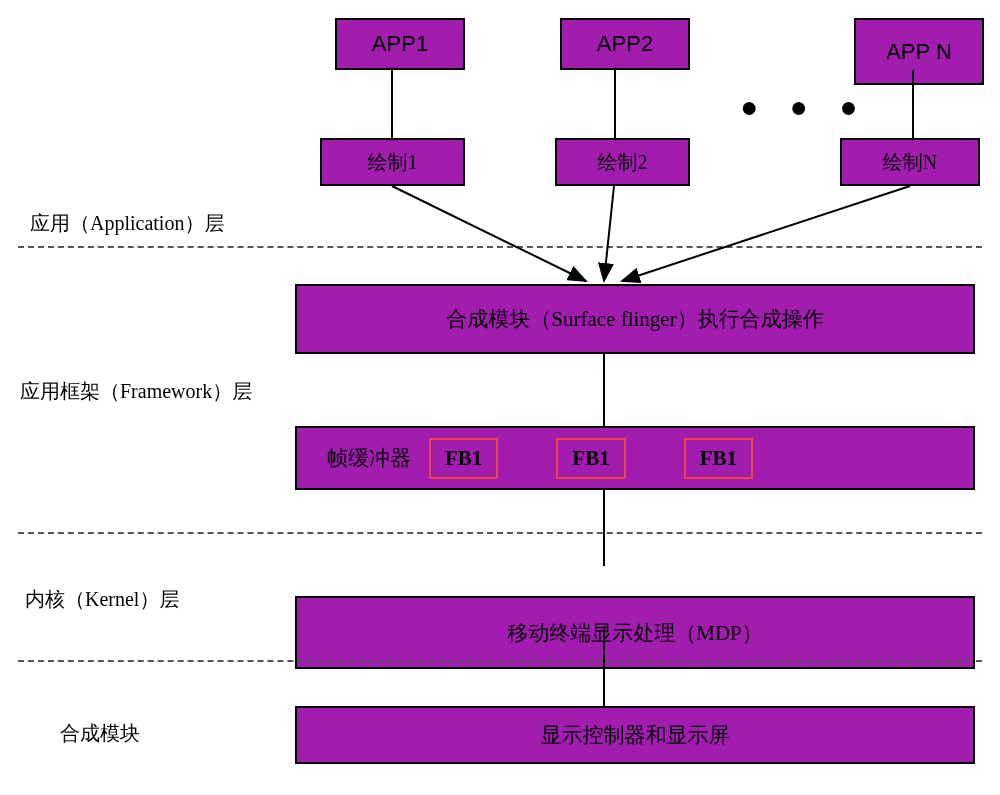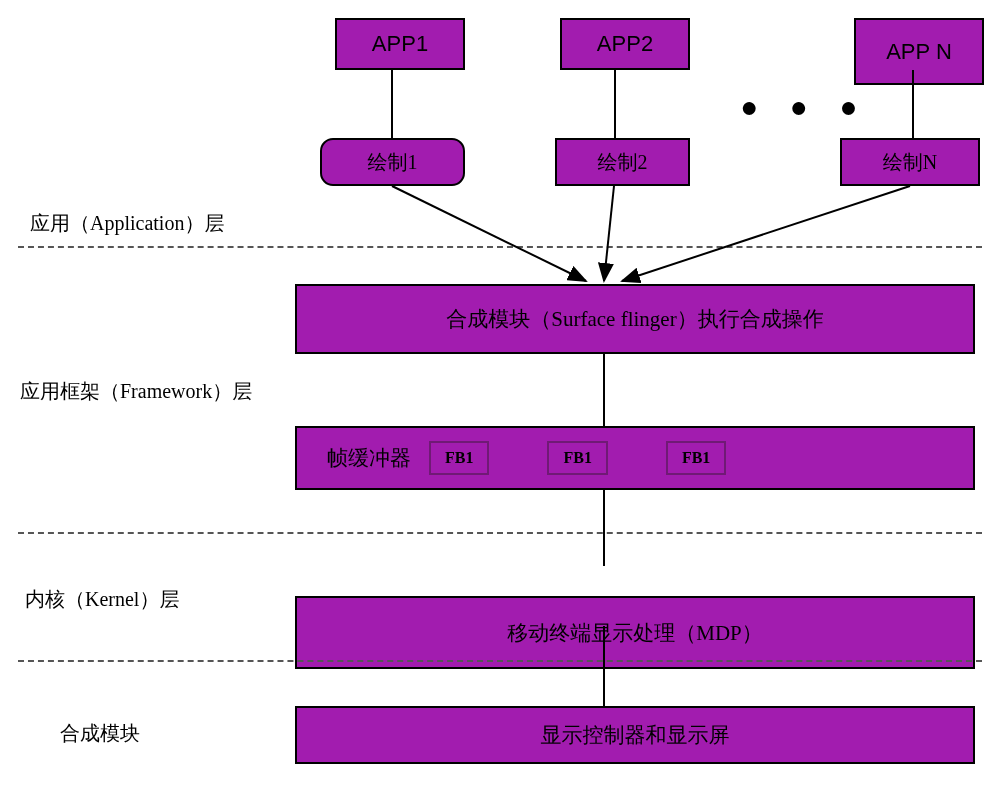--- a/index.html
+++ b/index.html
@@ -44,24 +44,24 @@
     letter-spacing: 12px;
     font-weight: bold;
   }
   svg.arrows {
     position: absolute;
     top: 0; left: 0;
     width: 1000px; height: 795px;
     pointer-events: none;
   }
   .fb-inner {
-    border: 2px solid #701a75;
+    border: 2px solid #ef4444;
     padding: 6px 14px;
     font-weight: bold;
-    font-size: 16px;
+    font-size: 21px;
     margin: 0 18px;
     font-family: "Times New Roman", serif;
   }
   .app-text { font-family: Arial, sans-serif; font-size: 22px; }
 </style>
 </head>
 <body>
 
 <div class="box" style="left:335px; top:18px; width:130px; height:52px;">
   <span class="app-text">APP1</span>
@@ -72,21 +72,21 @@
 <div class="box" style="left:854px; top:18px; width:130px; height:67px;">
   <span class="app-text">APP N</span>
 </div>
 
 <div class="vline" style="left:391px; top:70px; height:68px;"></div>
 <div class="vline" style="left:614px; top:70px; height:68px;"></div>
 <div class="vline" style="left:912px; top:70px; height:68px;"></div>
 
 <div class="dots" style="left:740px; top:90px;">●&nbsp;●&nbsp;●</div>
 
-<div class="box" style="left:320px; top:138px; width:145px; height:48px;border-radius:13px;">
+<div class="box" style="left:320px; top:138px; width:145px; height:48px;">
   <span>绘制1</span>
 </div>
 <div class="box" style="left:555px; top:138px; width:135px; height:48px;">
   <span>绘制2</span>
 </div>
 <div class="box" style="left:840px; top:138px; width:140px; height:48px;font-family:Liberation Serif, serif;">
   <span>绘制N</span>
 </div>
 
 <div class="layer-label" style="left:30px; top:210px;">应用（Application）层</div>

